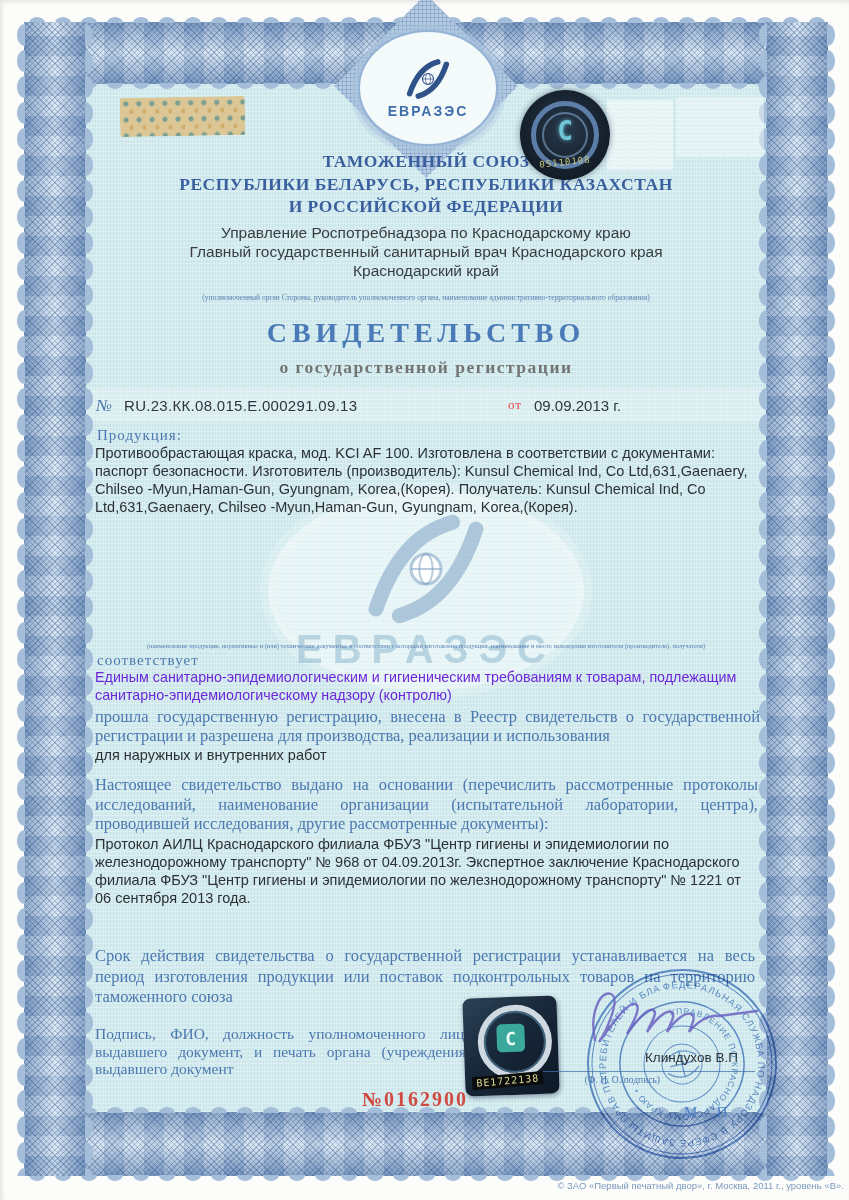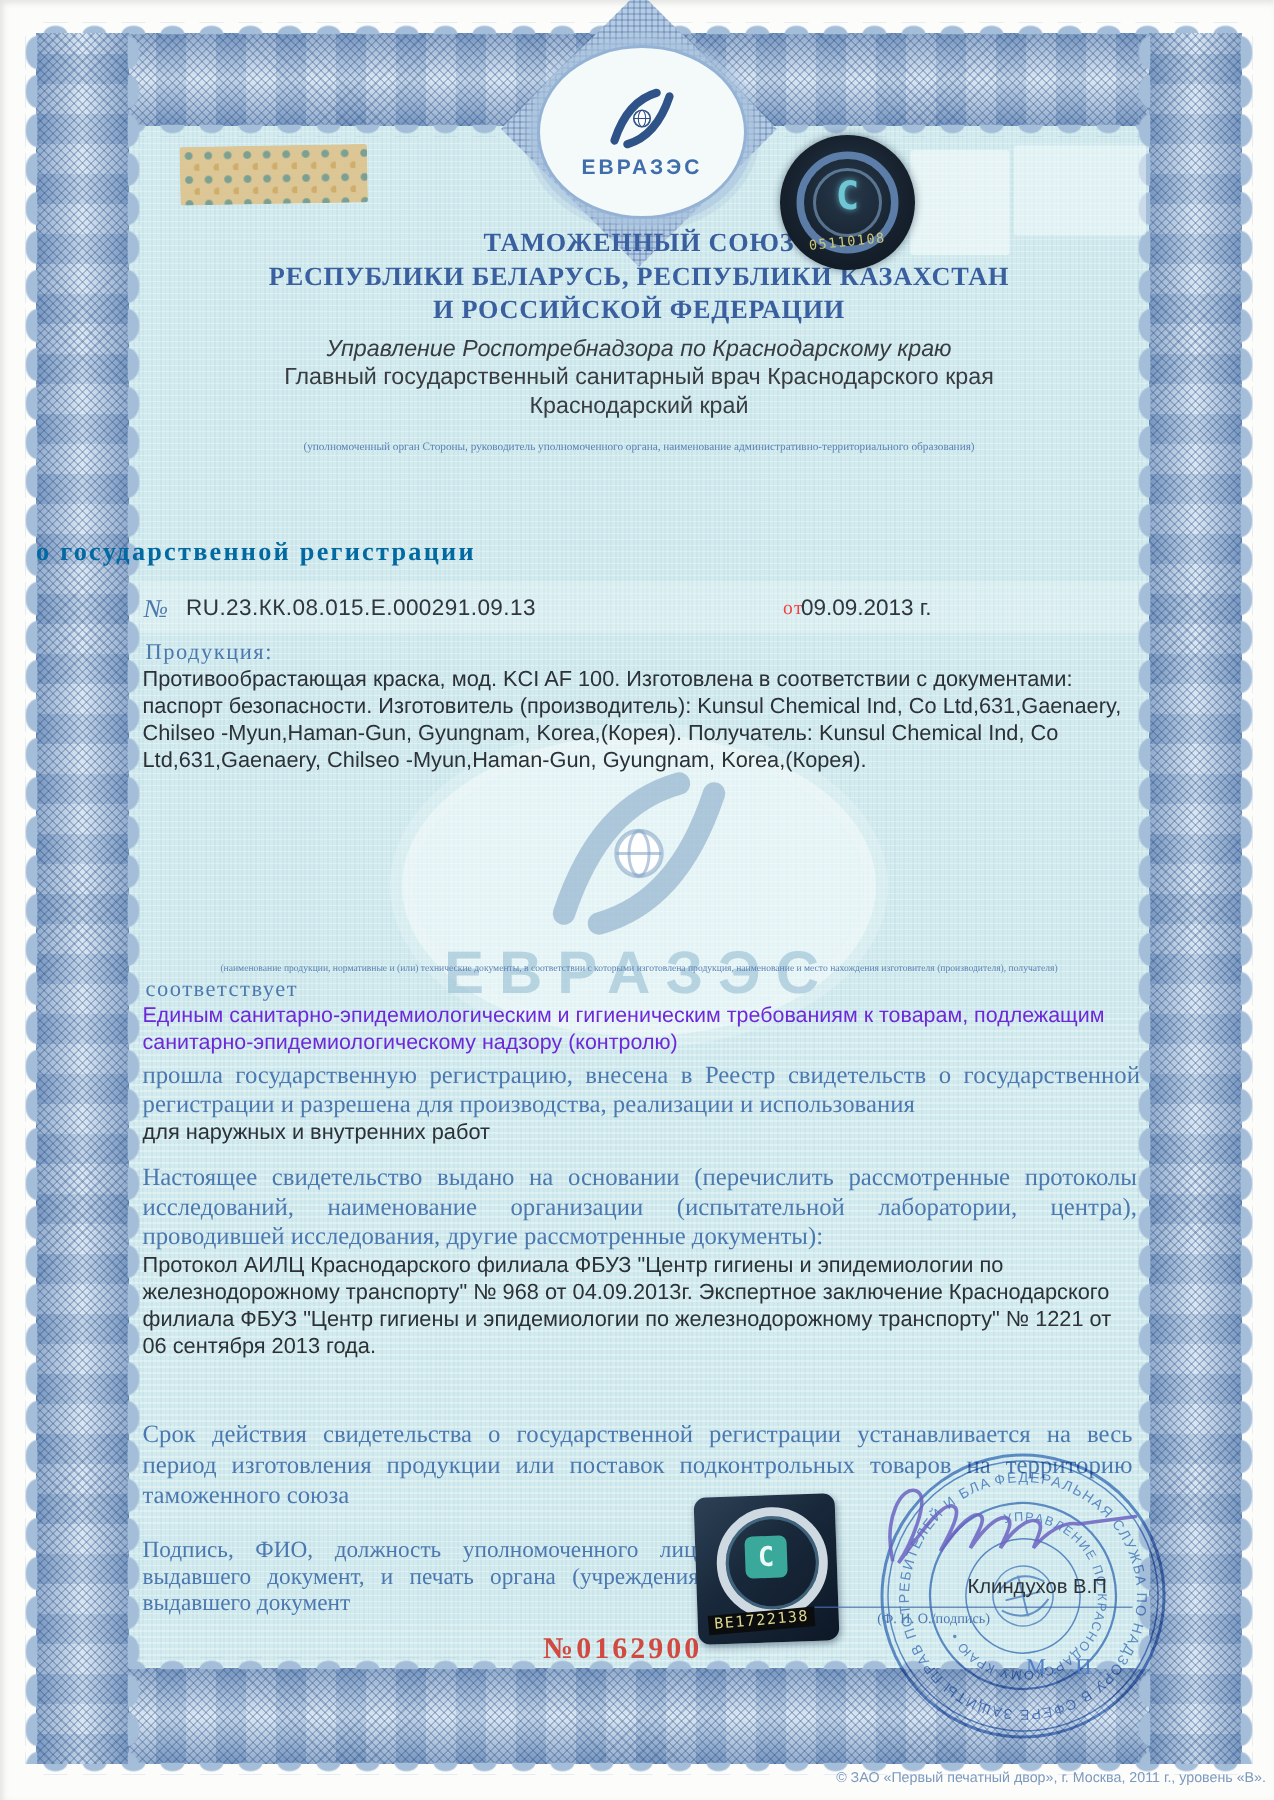--- a/index.html
+++ b/index.html
@@ -76,26 +76,26 @@
     display:flex;align-items:center;justify-content:center;font:bold 18px "DejaVu Sans Mono",monospace;color:#eafaf6;}
   .holo-num-bottom{position:absolute;left:7px;bottom:8px;background:#0a0c0e;color:#ded98f;padding:1px 4px;
     font:10px "DejaVu Sans Mono",monospace;letter-spacing:1px;transform:rotate(-3deg);}
   .header-block{position:absolute;z-index:3;left:24px;top:150px;width:804px;text-align:center;}
   .hline{font:bold 17.5px/22.5px "Liberation Serif",serif;color:#3a5f9f;letter-spacing:.5px;}
   .aline{font:15.5px/19px "Liberation Sans",sans-serif;color:#383d42;}
   .caption1{position:absolute;z-index:3;left:86px;top:293px;width:680px;text-align:center;
     font:7.5px "Liberation Serif",serif;color:#5b82b4;white-space:nowrap;}
   .title-main{position:absolute;z-index:3;left:24px;top:317px;width:804px;text-align:center;
     font:bold 28px "Liberation Serif",serif;color:#4a7ab8;letter-spacing:5px;}
-  .title-sub{position:absolute;z-index:3;left:24px;top:357px;width:804px;text-align:left;
-    font:bold 17.5px "Liberation Serif",serif;color:#0369a1;letter-spacing:1.5px;}
+  .title-sub{position:absolute;z-index:3;left:24px;top:357px;width:804px;text-align:center;
+    font:bold 17.5px "Liberation Serif",serif;color:#737373;letter-spacing:1.5px;}
   .number-row{position:absolute;z-index:3;left:96px;top:395px;width:660px;height:24px;}
   .no-sign{position:absolute;left:0;top:1px;font:italic 17px "Liberation Serif",serif;color:#4c78b0;}
   .no-value{position:absolute;left:28px;top:2px;font:15px "Liberation Sans",sans-serif;color:#2f3640;letter-spacing:.3px;}
-  .ot-label{position:absolute;left:426px;top:2px;font:13px "Liberation Serif",serif;color:#ef4444;letter-spacing:1px;}
+  .ot-label{position:absolute;left:412px;top:2px;font:13px "Liberation Serif",serif;color:#ef4444;letter-spacing:1px;}
   .ot-date{position:absolute;left:438px;top:2px;font:15px "Liberation Sans",sans-serif;color:#2f3640;}
   .product-label{position:absolute;z-index:3;left:97px;top:427px;font:15px "Liberation Serif",serif;color:#4c78b0;letter-spacing:1px;}
   .product-text{position:absolute;z-index:3;left:95px;top:444px;width:664px;font:14.5px/18px "Liberation Sans",sans-serif;color:#2b3136;}
   .caption2{position:absolute;z-index:3;left:86px;top:642px;width:680px;text-align:center;
     font:6.4px "Liberation Serif",serif;color:#5b82b4;white-space:nowrap;}
   .sootv{position:absolute;z-index:3;left:97px;top:652px;font:15px "Liberation Serif",serif;color:#4c78b0;letter-spacing:1px;}
   .compliance-text{position:absolute;z-index:3;left:95px;top:669px;width:672px;font:14.3px/17.5px "Liberation Sans",sans-serif;color:#6d28d9;}
   .reg-block{position:absolute;z-index:3;left:95px;top:708px;width:665px;}
   .p-serif{margin:0;font:16.5px/18.8px "Liberation Serif",serif;color:#4c78b0;text-align:justify;}
   .p-sans{margin:0;font:14.5px/18px "Liberation Sans",sans-serif;color:#2b3136;}
@@ -166,26 +166,27 @@
     <div class="holo-ring"></div>
     <div class="holo-ring2"></div>
     <div class="holo-letter">С</div>
     <div class="holo-num-top">05110108</div>
   </div>
 
   <div class="header-block">
     <div class="hline">ТАМОЖЕННЫЙ СОЮЗ</div>
     <div class="hline">РЕСПУБЛИКИ БЕЛАРУСЬ, РЕСПУБЛИКИ КАЗАХСТАН</div>
     <div class="hline">И РОССИЙСКОЙ ФЕДЕРАЦИИ</div>
-    <div class="aline" style="margin-top:5px;font-style:italic;">Управление Роспотребнадзора по Краснодарскому краю</div>
+    <div class="aline" style="margin-top:5px;">Управление Роспотребнадзора по Краснодарскому краю</div>
     <div class="aline">Главный государственный санитарный врач Краснодарского края</div>
     <div class="aline">Краснодарский край</div>
   </div>
   <div class="caption1">(уполномоченный орган Стороны, руководитель уполномоченного органа, наименование административно-территориального образования)</div>
 
+  <div class="title-main">СВИДЕТЕЛЬСТВО</div>
   <div class="title-sub">о государственной регистрации</div>
 
   <div class="number-row">
     <span class="no-sign">№</span>
     <span class="no-value">RU.23.КК.08.015.Е.000291.09.13</span>
     <span class="ot-label">от</span>
     <span class="ot-date">09.09.2013 г.</span>
   </div>
 
   <div class="product-label">Продукция:</div>

